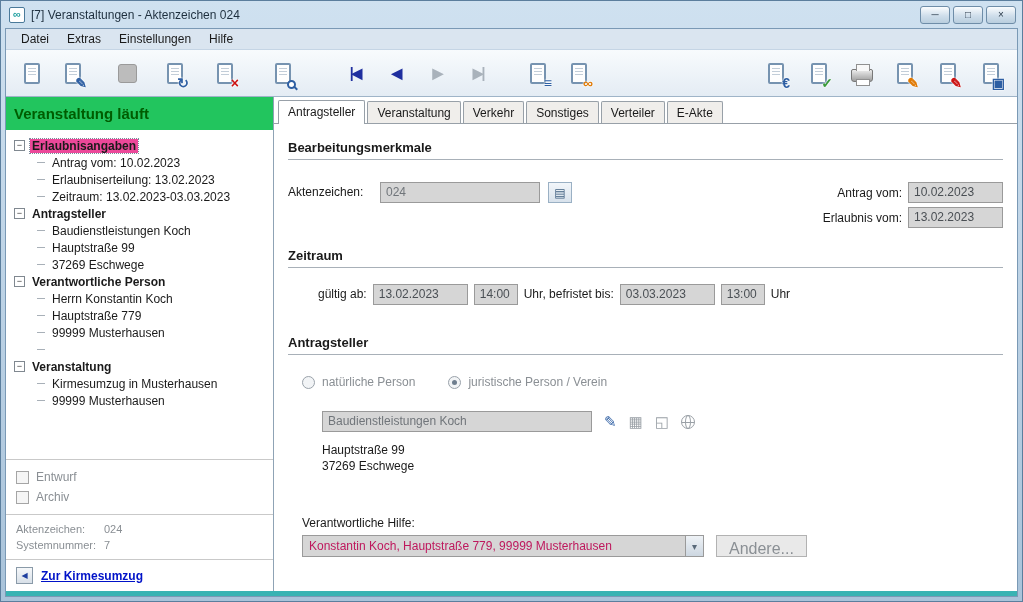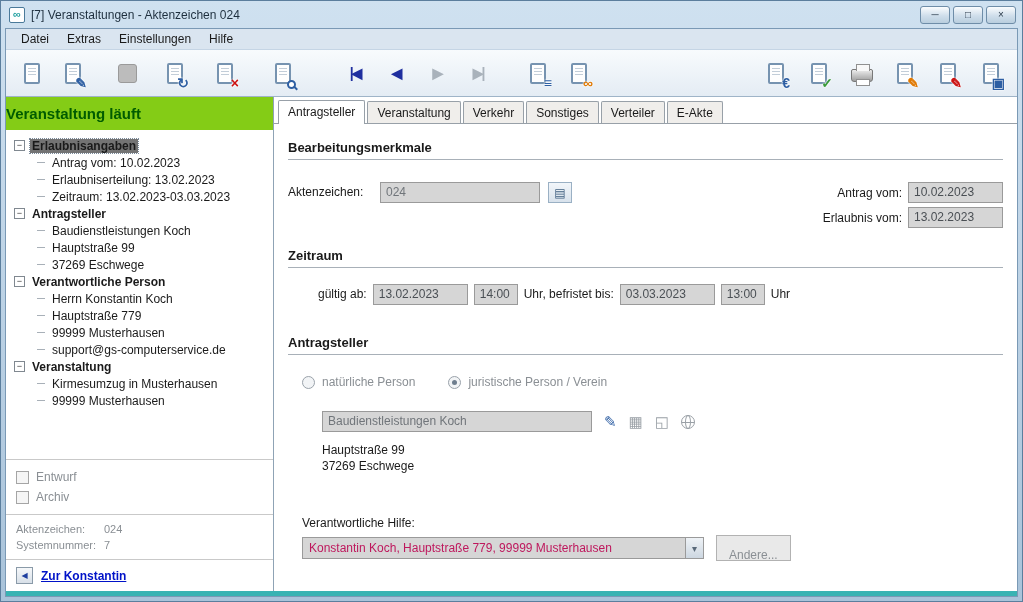--- a/index.html
+++ b/index.html
@@ -44,30 +44,30 @@
   .printer{position:relative;width:22px;height:13px;background:linear-gradient(#ececec,#9e9e9e);
     border:1px solid #787878;border-radius:2px 2px 3px 3px;display:inline-block;margin-top:4px;}
   .printer::before{content:"";position:absolute;left:4px;top:-6px;width:12px;height:6px;
     background:#f8f8f8;border:1px solid #909090;border-bottom:none;}
   .printer::after{content:"";position:absolute;left:4px;bottom:-5px;width:12px;height:5px;
     background:#fff;border:1px solid #909090;}
 
   .content{flex:1;display:flex;min-height:0;}
   .leftpanel{width:268px;background:#fff;border-right:1px solid #8fa3b5;display:flex;
     flex-direction:column;min-height:0;flex:none;}
-  .statusbox{height:33px;background:#84cc16;color:#005c00;font-size:15px;font-weight:bold;
-    display:flex;align-items:center;flex:none;}
+  .statusbox{height:33px;background:#22c55e;color:#005c00;font-size:15px;font-weight:bold;
+    display:flex;align-items:center;padding-left:8px;flex:none;}
   .tree{flex:1;padding:7px 4px 0 6px;overflow:hidden;}
   .tree-row{height:17px;display:flex;align-items:center;white-space:nowrap;}
   .tree-row.node{font-weight:bold;}
   .expander{width:11px;height:11px;border:1px solid #808890;background:#fff;font-size:9px;
     line-height:9px;text-align:center;margin:0 5px 0 2px;flex:none;color:#333;font-weight:normal;}
   .tree-row.leaf{padding-left:25px;}
   .dash{width:8px;height:1px;background:#a8b0b8;margin-right:5px;flex:none;}
-  .tree-row.selected .lab{background:#737373;outline:1px dotted #7a8a9a;}
+  .tree-row.selected .lab{background:#ec4899;outline:1px dotted #7a8a9a;}
   .lab{padding:0 2px;}
 
   .checksec{border-top:1px solid #c9c9c9;padding:7px 0 7px 10px;flex:none;}
   .crow{display:flex;align-items:center;height:20px;}
   .cbox{width:13px;height:13px;border:1px solid #a5a5a5;background:#f5f5f5;margin-right:7px;flex:none;}
   .clab{color:#8a8f94;}
   .infosec{border-top:1px solid #c9c9c9;padding:6px 0 6px 10px;color:#8a8f94;font-size:11px;flex:none;}
   .irow{display:flex;height:16px;align-items:center;}
   .ilab{width:88px;}
   .homesec{border-top:1px solid #c9c9c9;padding:0 0 0 10px;display:flex;align-items:center;
@@ -115,22 +115,22 @@
     border:1px solid #9aa0a6;border-radius:50%;}
   .globe::after{content:"";position:absolute;left:0;right:0;top:50%;height:1px;background:#9aa0a6;}
   .addr{margin:10px 0 0 34px;line-height:16px;}
   .resplabel{margin:42px 0 5px 14px;}
   .r-resp{margin-left:14px;gap:12px;}
   .select{width:402px;height:22px;background:#d6d6d6;border:1px solid #9a9a9a;display:flex;
     align-items:center;flex:none;}
   .seltext{flex:1;padding:0 6px;color:#be185d;white-space:nowrap;overflow:hidden;}
   .selbtn{width:18px;height:100%;border-left:1px solid #9a9a9a;display:flex;align-items:center;
     justify-content:center;background:linear-gradient(#eef2f6,#cdd7e1);color:#5a6a7a;font-size:10px;}
-  .anderebtn{height:22px;padding:12px 12px;border:1px solid #b2b2b2;background:#e9e9e9;
-    color:#8a8f94;font-size:12px;}
+  .anderebtn{height:22px;padding:4px 12px;border:1px solid #b2b2b2;background:#e9e9e9;
+    color:#8a8f94;font-size:16px;}
   .tealbar{height:5px;background:#39b3b3;flex:none;}
 </style>
 </head>
 <body>
 
 <div class="frame">
   <div class="titlebar">
     <span class="appicon">
         <i>∞</i>
       </span>
@@ -290,21 +290,20 @@
             <div class="tree-row leaf">
               <span class="dash"></span>
               <span class="lab">Hauptstraße 779</span>
             </div>
             <div class="tree-row leaf">
               <span class="dash"></span>
               <span class="lab">99999 Musterhausen</span>
             </div>
             <div class="tree-row leaf">
               <span class="dash"></span>
-              <span class="lab">support@gs-computerservice.de</span>
             </div>
             <div class="tree-row node">
               <span class="expander">−</span>
               <span class="lab">Veranstaltung</span>
             </div>
             <div class="tree-row leaf">
               <span class="dash"></span>
               <span class="lab">Kirmesumzug in Musterhausen</span>
             </div>
             <div class="tree-row leaf">
@@ -327,21 +326,21 @@
             <span class="ilab">Aktenzeichen:</span>
             <span class="ival">024</span>
           </div>
           <div class="irow">
             <span class="ilab">Systemnummer:</span>
             <span class="ival">7</span>
           </div>
         </div>
         <div class="homesec">
           <button class="backbtn"><span>◀</span></button>
-          <a class="homelink" href="#">Zur Konstantin</a>
+          <a class="homelink" href="#">Zur Kirmesumzug</a>
         </div>
       </div>
 
       <div class="mainpanel">
         <div class="tabs">
             <div class="tab active">Antragsteller</div>
             <div class="tab">Veranstaltung</div>
             <div class="tab">Verkehr</div>
             <div class="tab">Sonstiges</div>
             <div class="tab">Verteiler</div>

